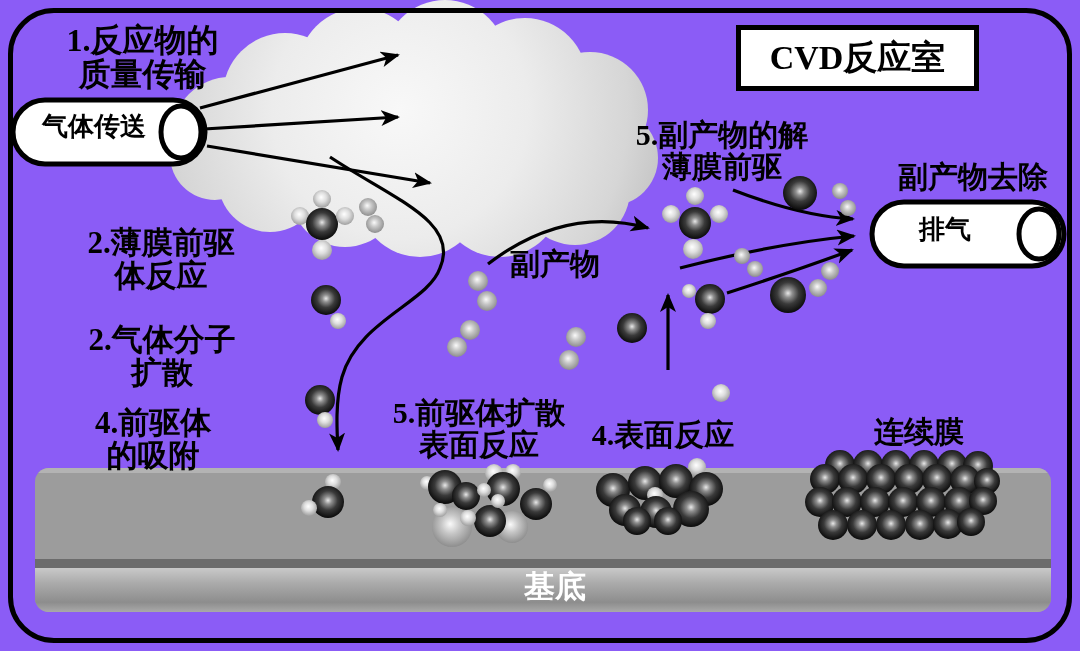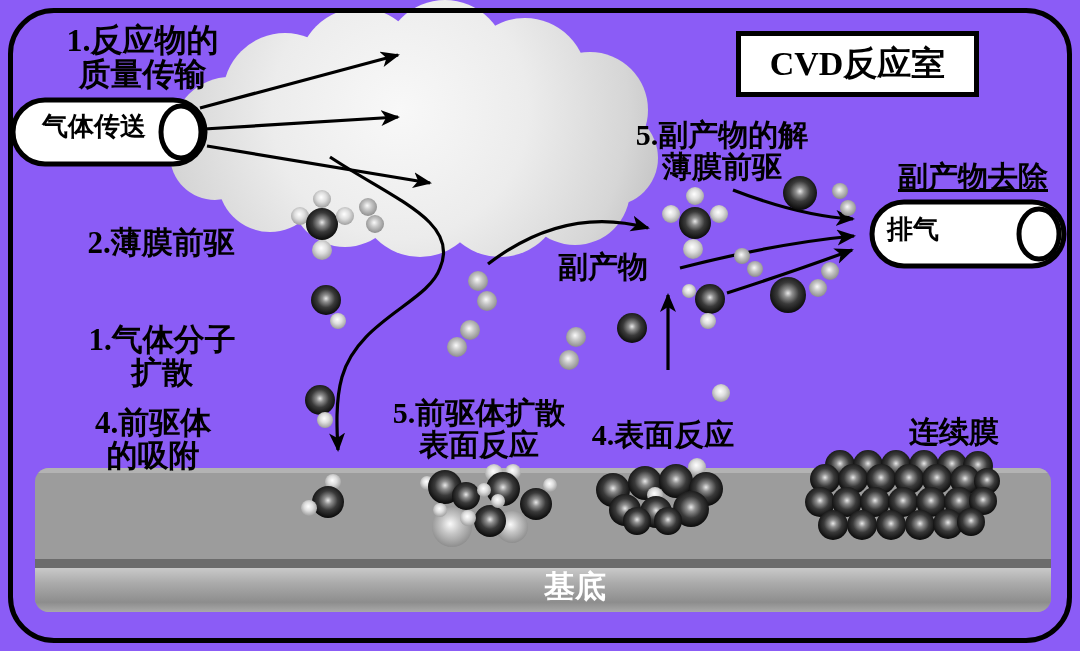--- a/index.html
+++ b/index.html
@@ -7,21 +7,21 @@
          font-family:"Liberation Serif","DejaVu Serif",serif;color:#000;}
   .frame{position:absolute;left:8px;top:8px;width:1064px;height:635px;box-sizing:border-box;
          border:5px solid #000;border-radius:46px;background:transparent;}
   svg.layer{position:absolute;left:0;top:0;width:1080px;height:651px;}
   .lbl{position:absolute;text-align:center;line-height:1.06;font-weight:600;}
   .lbl span{display:block;}
   .f32{font-size:32px;}
   .f31{font-size:31px;text-align:center;}
   .f30{font-size:30px;}
   .f34{font-size:26px;}
-  .cvd-box{position:absolute;left:736px;top:31px;width:243px;height:66px;box-sizing:border-box;
+  .cvd-box{position:absolute;left:736px;top:25px;width:243px;height:66px;box-sizing:border-box;
            border:5px solid #000;background:#fff;display:flex;align-items:center;justify-content:center;
            font-size:34px;font-weight:600;}
   .white{color:#fff;}
 </style>
 </head>
 <body>
 
 <div class="stage">
 
   <svg class="layer" viewBox="0 0 1080 651">
@@ -218,48 +218,49 @@
       <span>质量传输</span>
   </div>
   <div class="lbl f34" style="left:24px;top:113px;width:140px;">
     <span>气体传送</span>
   </div>
   <div class="cvd-box">
     <span>CVD反应室</span>
   </div>
   <div class="lbl f31" style="left:86px;top:227px;width:150px;">
     <span>2.薄膜前驱</span>
+      <span>体反应</span>
   </div>
   <div class="lbl f31" style="left:88px;top:324px;width:148px;">
-    <span>1.气体分子</span>
+    <span>2.气体分子</span>
       <span>扩散</span>
   </div>
   <div class="lbl f31" style="left:92px;top:407px;width:122px;">
     <span>4.前驱体</span>
       <span>的吸附</span>
   </div>
   <div class="lbl f30" style="left:390px;top:397px;width:178px;">
     <span>5.前驱体扩散</span>
       <span>表面反应</span>
   </div>
   <div class="lbl f30" style="left:588px;top:419px;width:150px;">
     <span>4.表面反应</span>
   </div>
   <div class="lbl f30" style="left:630px;top:119px;width:184px;">
     <span>5.副产物的解</span>
       <span>薄膜前驱</span>
   </div>
-  <div class="lbl f30" style="left:553px;top:251px;width:100px;">
+  <div class="lbl f30" style="left:505px;top:251px;width:100px;font-family:Liberation Mono, monospace;">
     <span>副产物</span>
   </div>
-  <div class="lbl f30" style="left:884px;top:161px;width:178px;text-decoration:underline;">
+  <div class="lbl f30" style="left:884px;top:161px;width:178px;">
     <span>副产物去除</span>
   </div>
-  <div class="lbl f34" style="left:848px;top:216px;width:130px;">
+  <div class="lbl f34" style="left:880px;top:216px;width:130px;">
     <span>排气</span>
   </div>
-  <div class="lbl f30" style="left:893px;top:416px;width:122px;">
+  <div class="lbl f30" style="left:858px;top:416px;width:122px;">
     <span>连续膜</span>
   </div>
-  <div class="lbl f31 white" style="left:480px;top:571px;width:190px;">
+  <div class="lbl f31 white" style="left:460px;top:571px;width:190px;">
     <span>基底</span>
   </div>
 </div>
 
 </body></html>

